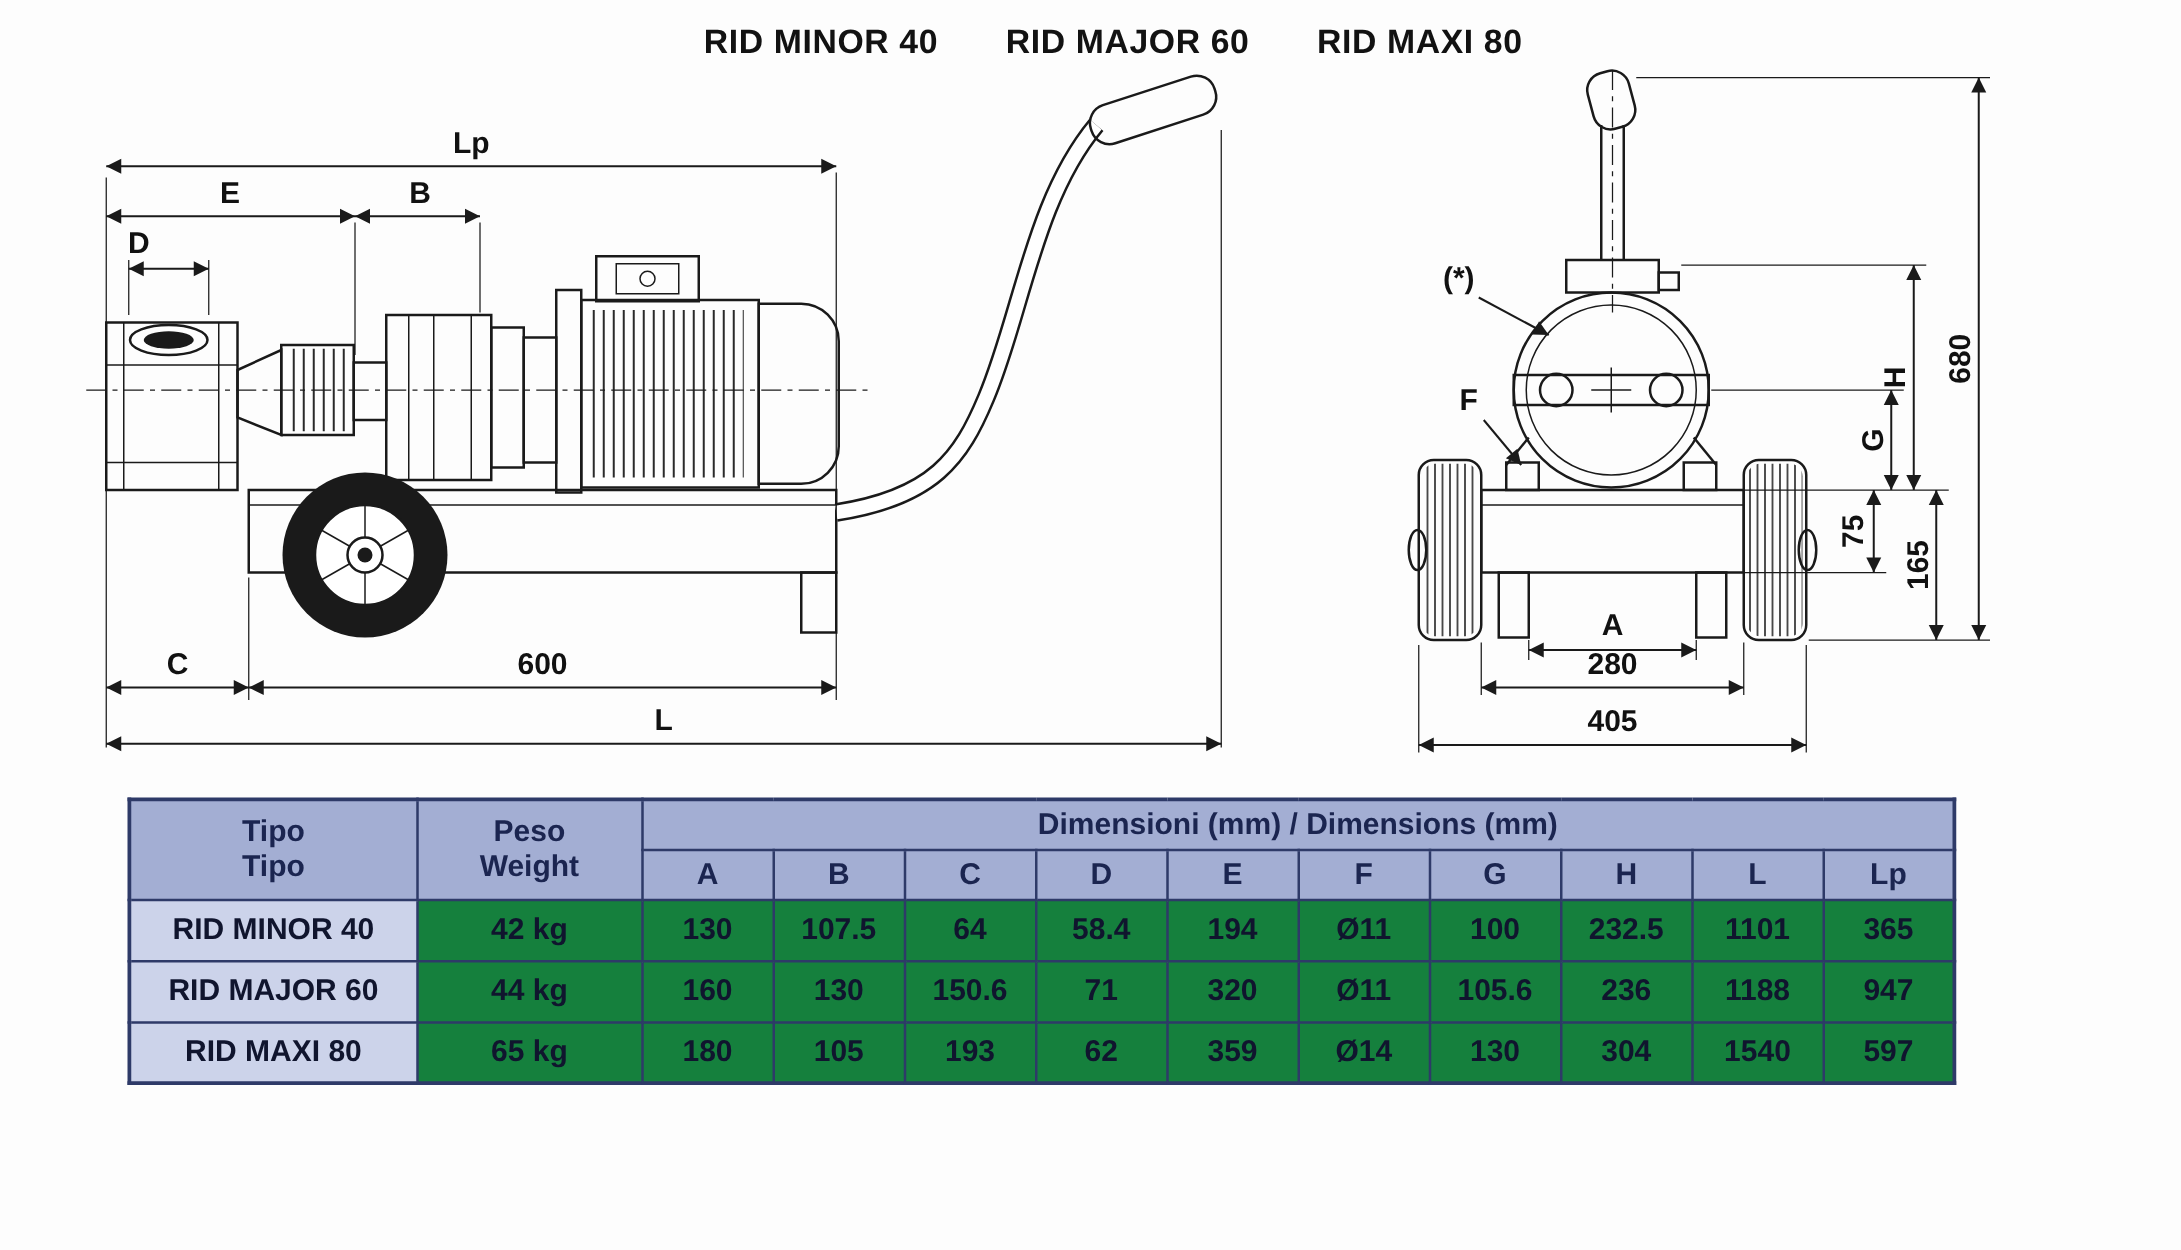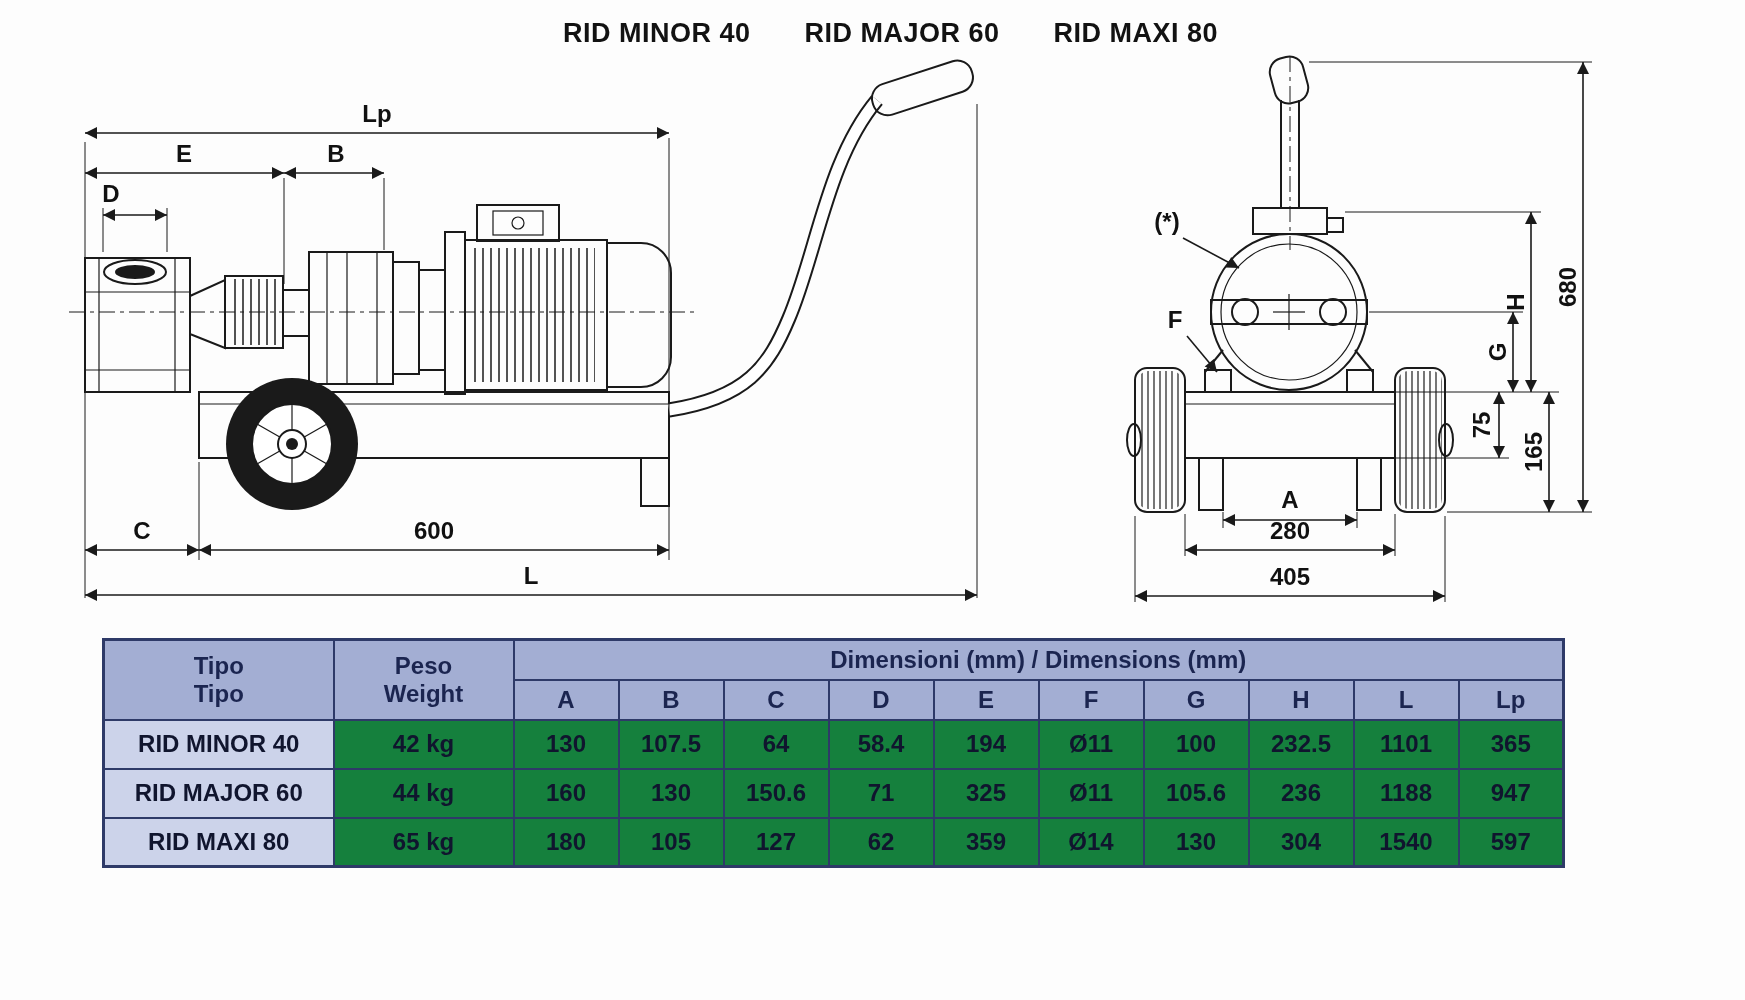--- a/index.html
+++ b/index.html
@@ -288,33 +288,33 @@
           <td>1101</td>
           <td>365</td>
         </tr>
         <tr>
           <td class="rl">RID MAJOR 60</td>
           <td>44 kg</td>
           <td>160</td>
           <td>130</td>
           <td>150.6</td>
           <td>71</td>
-          <td>325</td>
+          <td>320</td>
           <td>Ø11</td>
           <td>105.6</td>
           <td>236</td>
           <td>1188</td>
           <td>947</td>
         </tr>
         <tr>
           <td class="rl">RID MAXI 80</td>
           <td>65 kg</td>
           <td>180</td>
           <td>105</td>
-          <td>127</td>
+          <td>193</td>
           <td>62</td>
           <td>359</td>
           <td>Ø14</td>
           <td>130</td>
           <td>304</td>
           <td>1540</td>
           <td>597</td>
         </tr>
       </tbody>
     </table>

